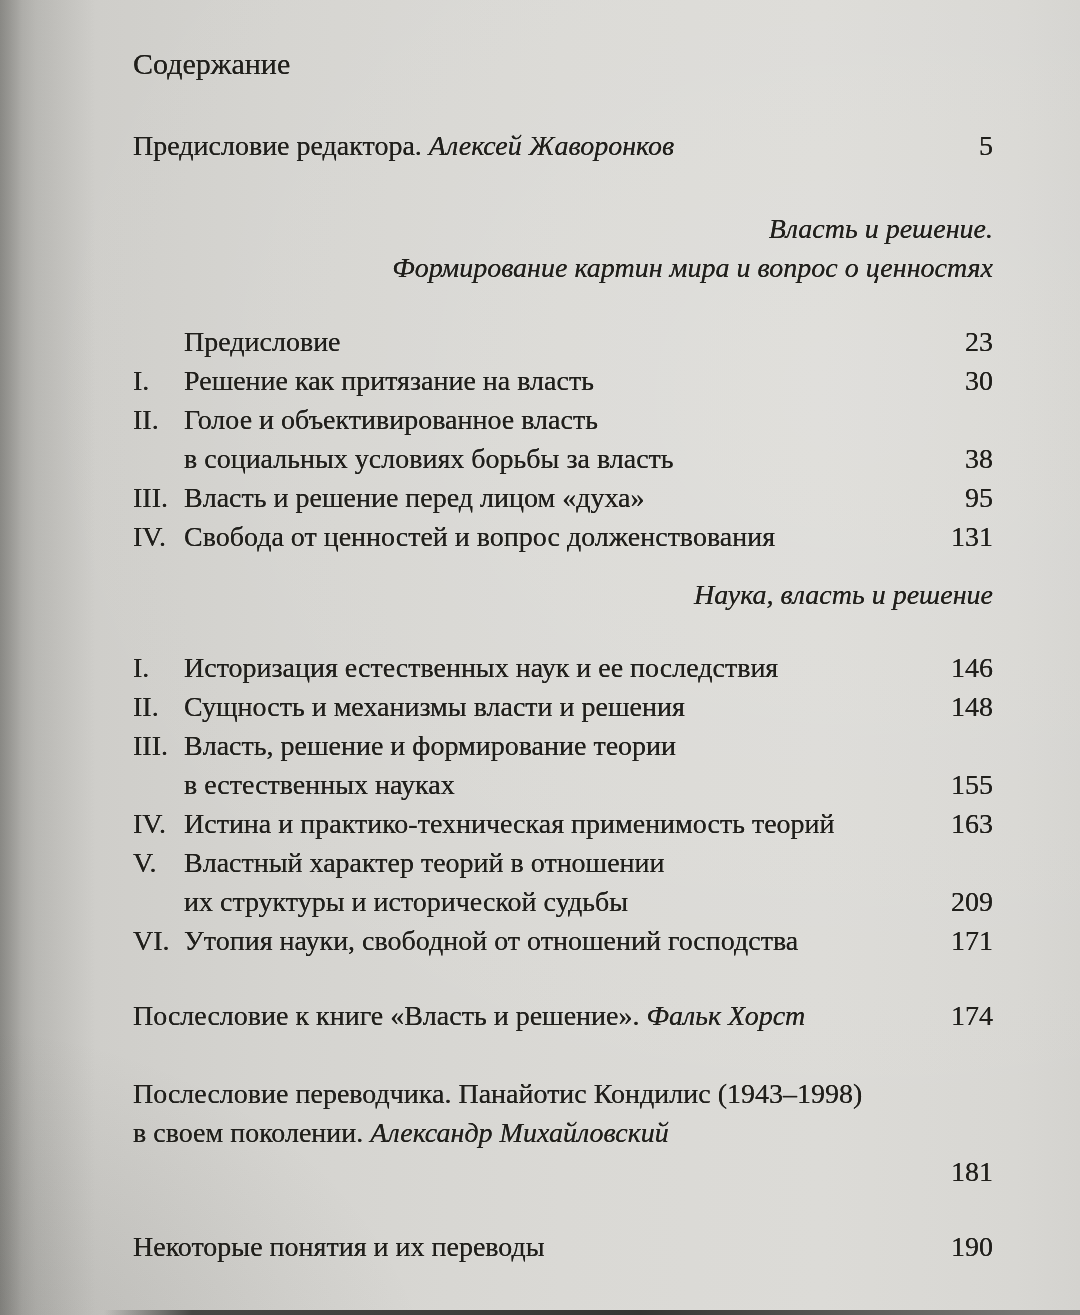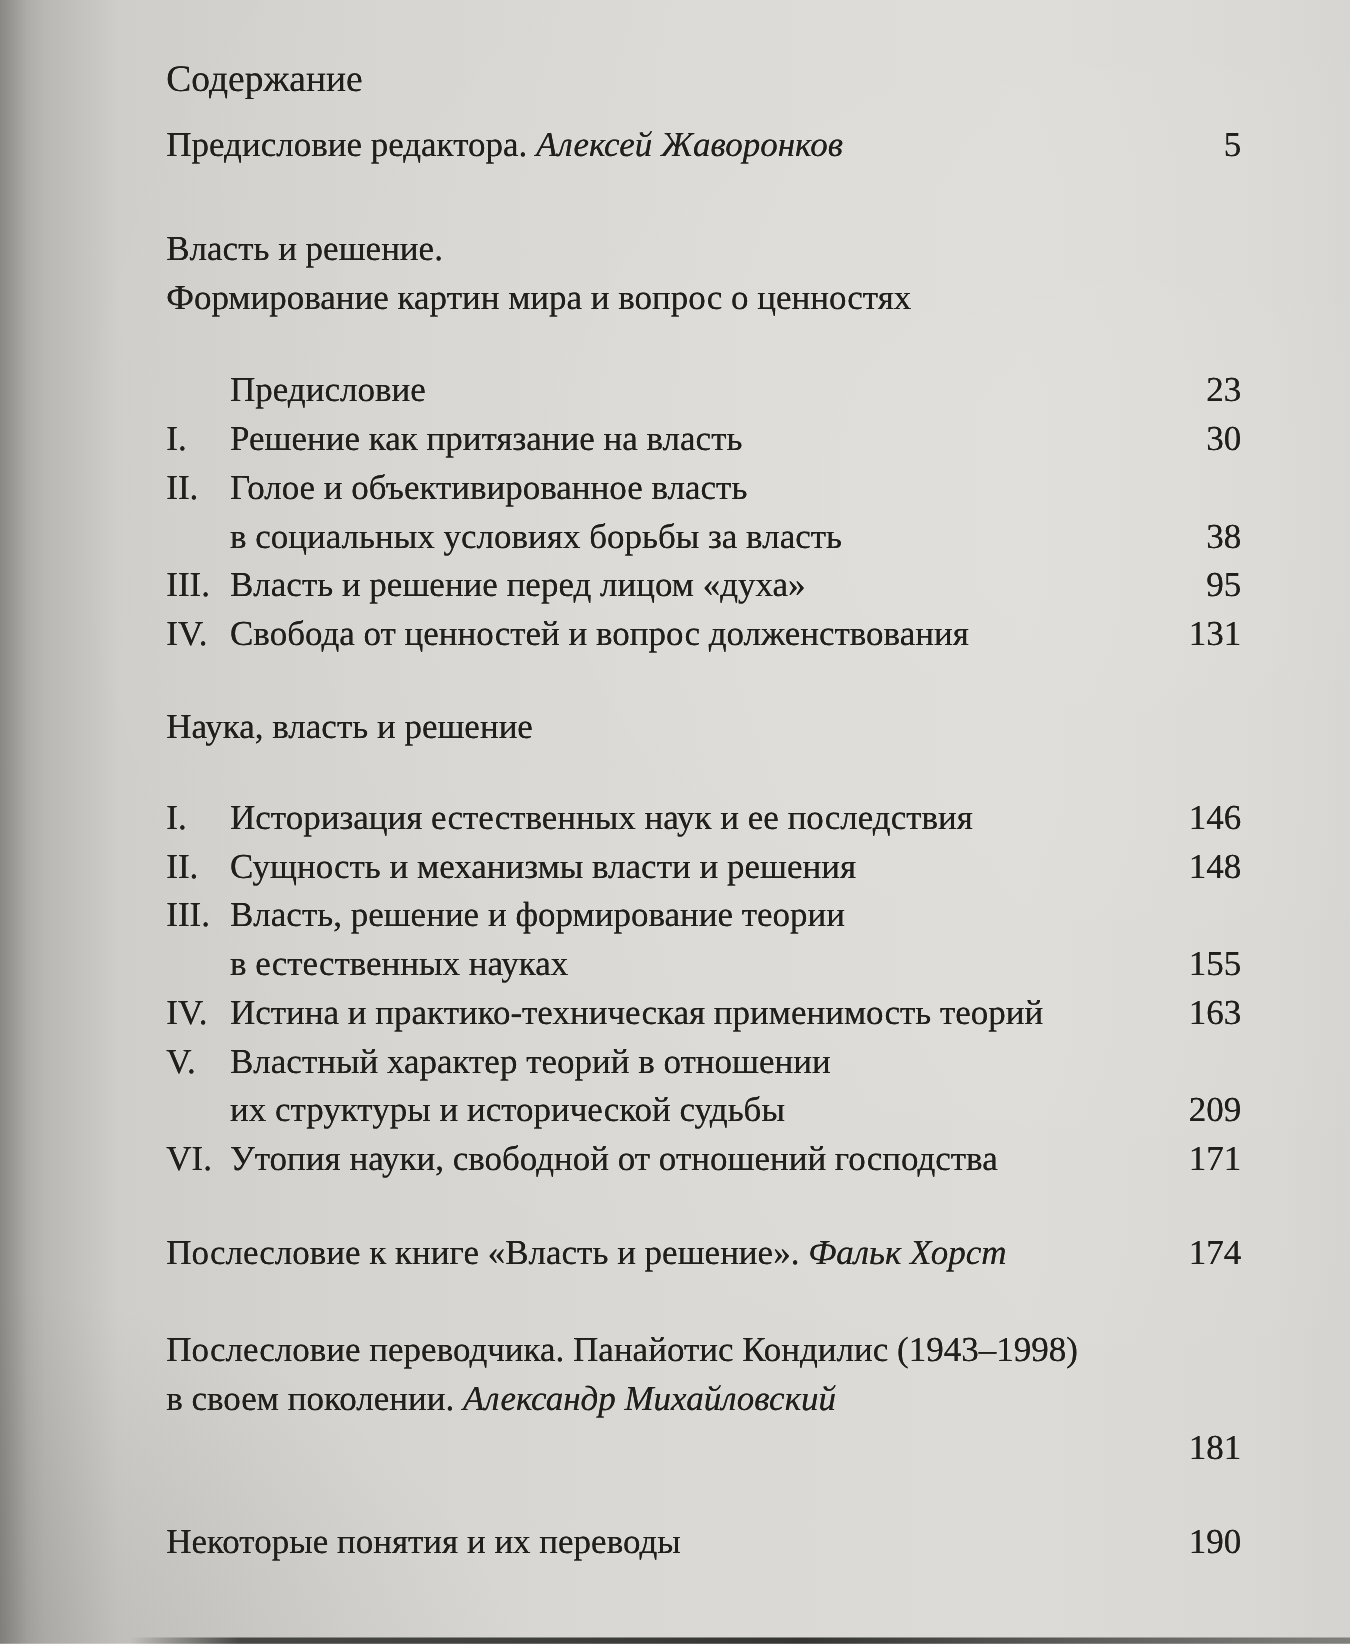--- a/index.html
+++ b/index.html
@@ -22,26 +22,26 @@
 
   .toc { position:absolute; left:133px; top:44px; width:860px; font-size:28px; line-height:39px;
     text-shadow:0 0 0.5px currentColor; }
   .title { font-size:30px; }
   .row { display:flex; align-items:flex-start; }
   .num { flex:none; width:51px; }
   .txt { flex:1; min-width:0; }
   .l1,.l2 { display:block; }
   .pg { flex:none; width:72px; text-align:right; align-self:flex-end; }
   .it { font-style:italic; }
-  .center { text-align:left; }
+  .center { text-align:right;font-style:italic; }
 
-  .row-editor { margin-top:14px; }
+  .row-editor { margin-top:43px; }
   .h-part1 { margin-top:44px; }
   .row-pre { margin-top:35px; }
-  .h-part2 { margin-top:35px; }
+  .h-part2 { margin-top:19px; }
   .p2-first { margin-top:34px; }
   .row-afterword1 { margin-top:36px;justify-content:center; }
   .row-afterword2 { margin-top:39px;flex-direction:column; }
   .row-glossary { margin-top:36px; }
 </style>
 </head>
 <body>
 
 <div class="scan-shadow-left"></div>
 <div class="scan-vignette"></div>

